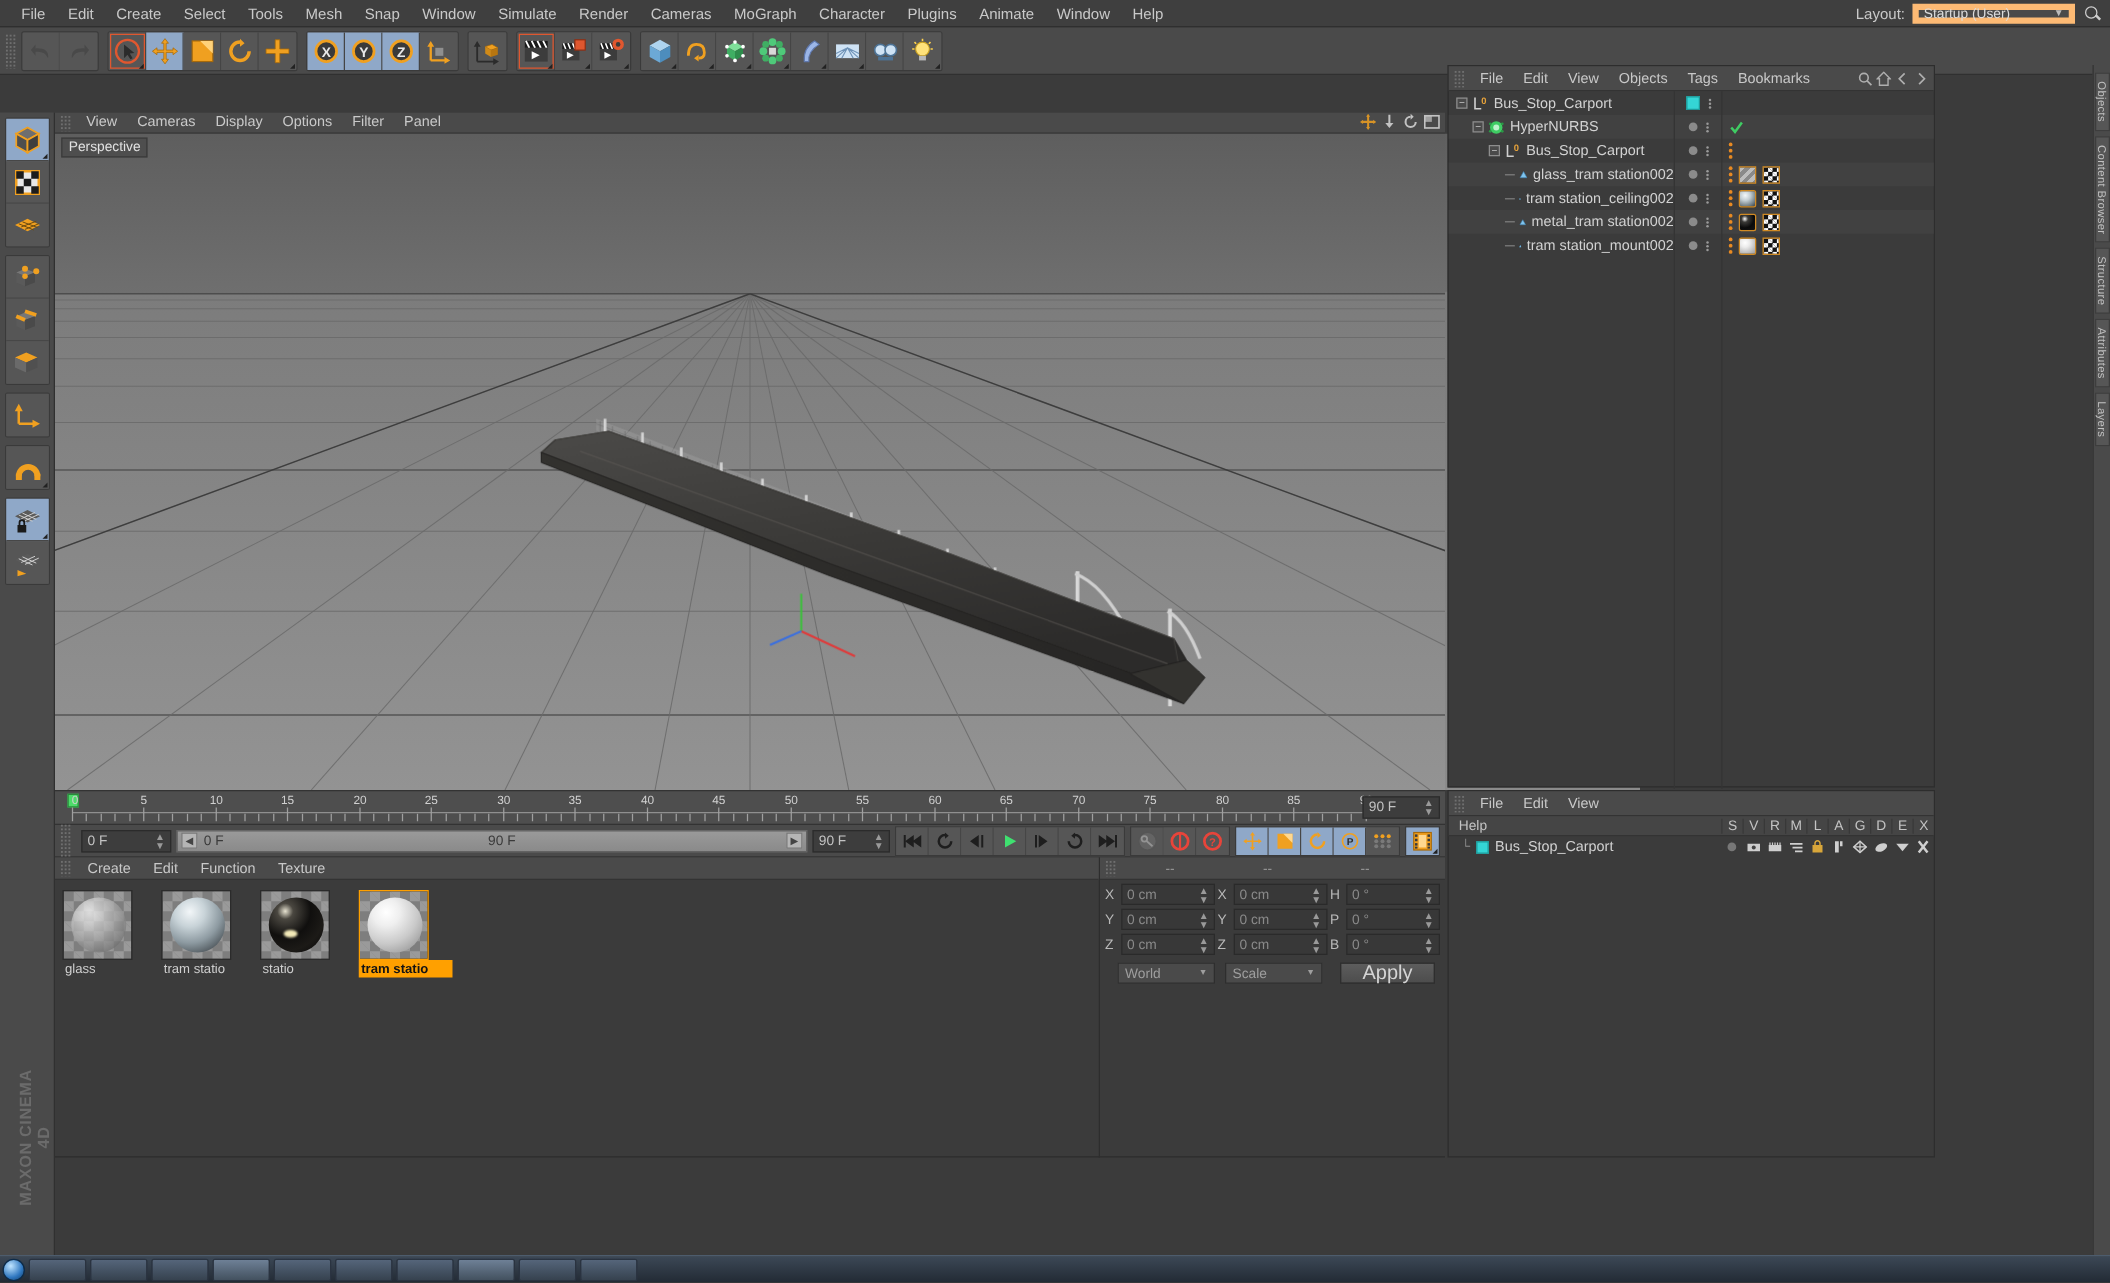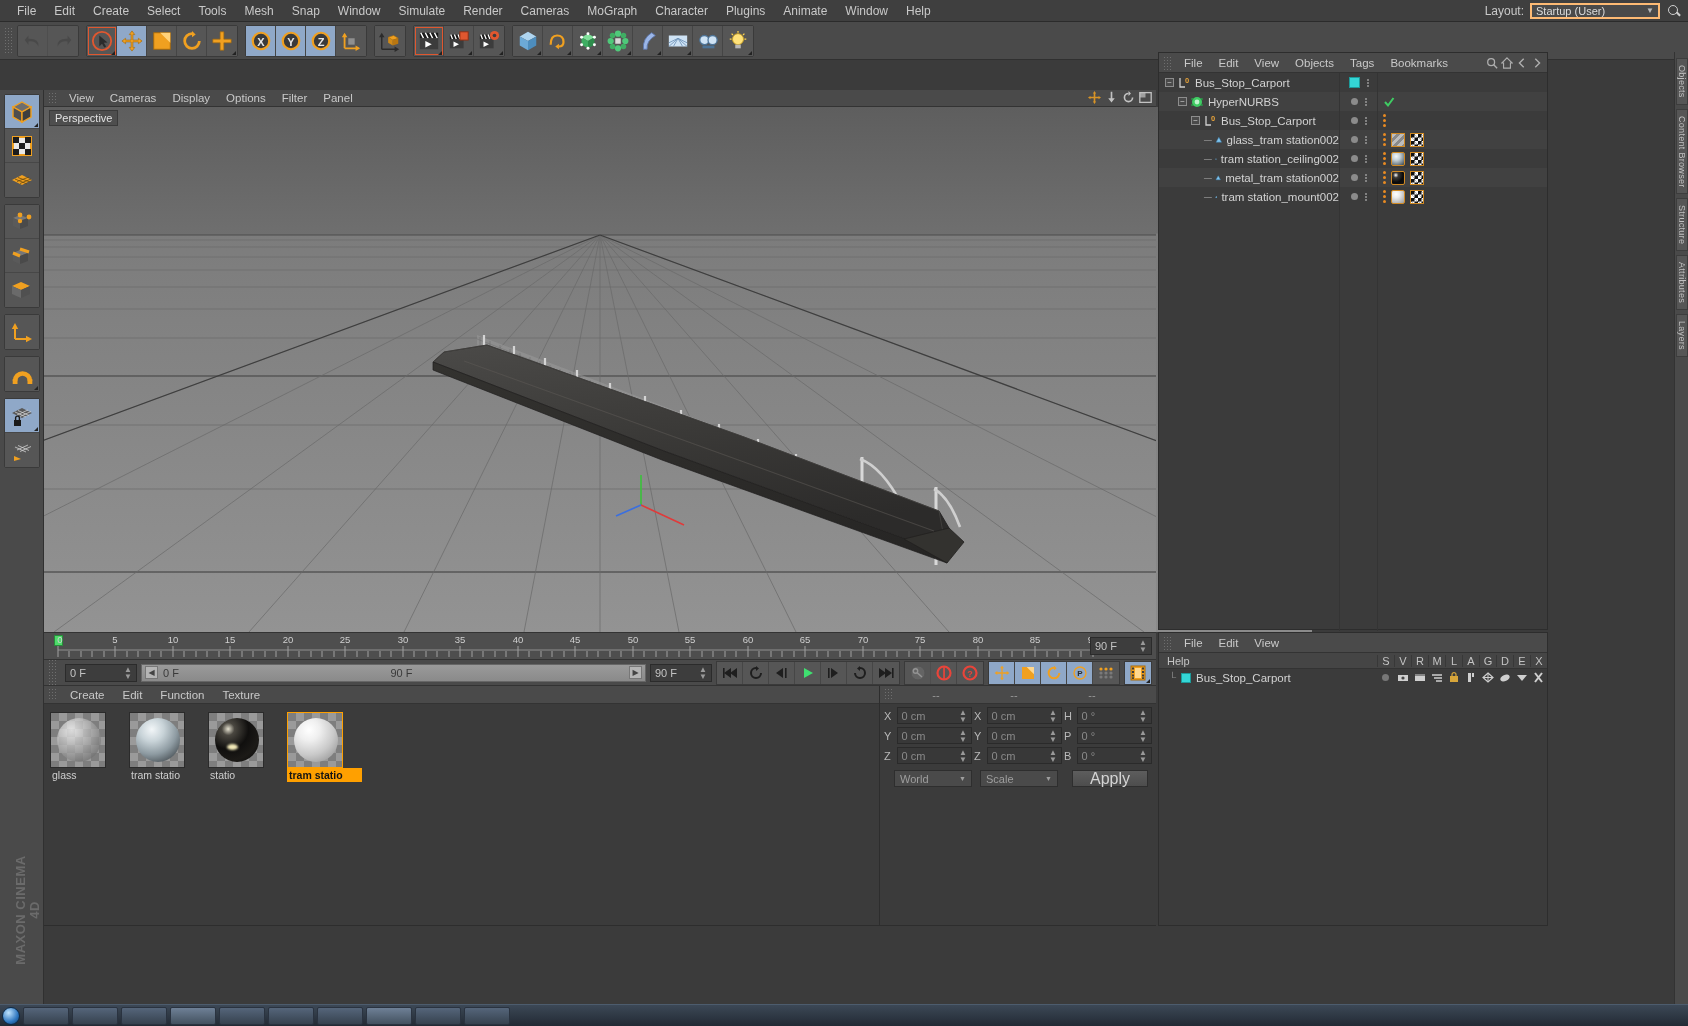--- a/index.html
+++ b/index.html
@@ -38,21 +38,21 @@
 
   
   .menubar {
     height:22px; background:#3f3f3f; display:flex; align-items:center;
     padding-left:8px; border-bottom:1px solid #2b2b2b;
   }
   .menubar .mi { padding:2px 9px; color:#c9c9c9; font-size:12px; white-space:nowrap; }
   .layoutbox { margin-left:auto; display:flex; align-items:center; padding-right:6px; gap:6px;}
   .layout-label { font-size:12px; color:#c9c9c9; }
   .layout-select {
-    width:130px; height:16px; background:#4a4a4a; border:2px solid #fdba74;
+    width:130px; height:16px; background:#4a4a4a; border:5px solid #fdba74;
     display:flex;align-items:center; padding:0 4px; font-size:11px; color:#dcdcdc;
     position:relative;
   }
   .layout-select .arr { margin-left:auto; font-size:8px; color:#bbb; }
   .mag { width:16px;height:16px; position:relative; }
   .mag:before{content:"";position:absolute;left:2px;top:2px;width:8px;height:8px;border:1.6px solid #cfcfcf;border-radius:50%;}
   .mag:after{content:"";position:absolute;left:10px;top:10px;width:5px;height:1.6px;background:#cfcfcf;transform:rotate(45deg);}
 
   
   .toolbar {

